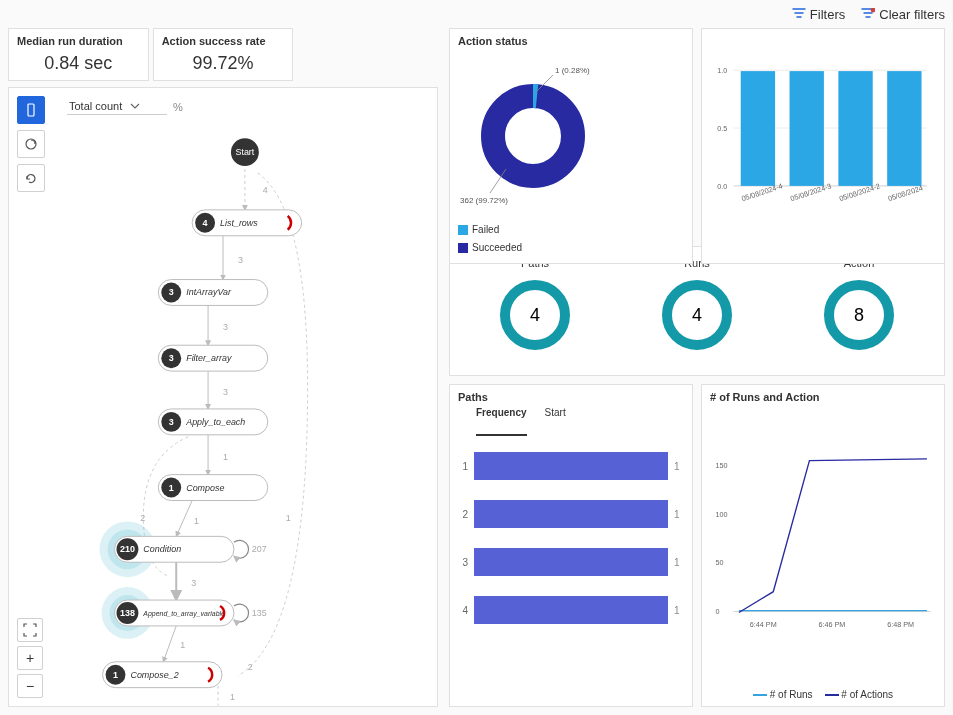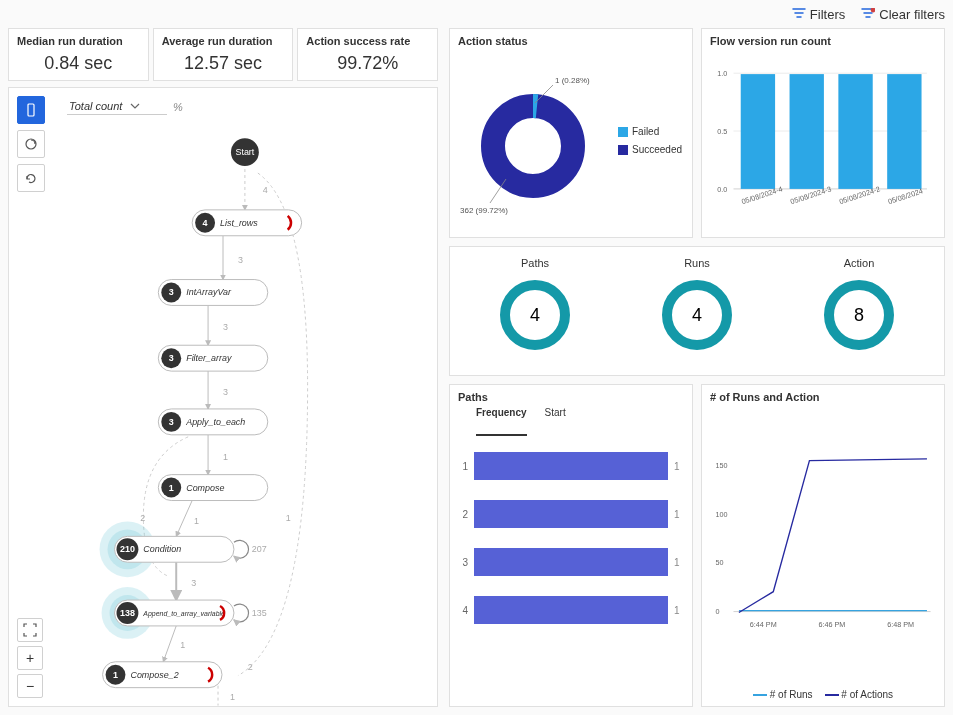--- a/index.html
+++ b/index.html
@@ -59,21 +59,20 @@
     display: flex; align-items: center; justify-content: center;
     background: #fff; cursor: pointer;
     border-radius: 2px;
   }
   .ftool.active { background: #2266dd; color: #fff; border-color: #2266dd; }
   .ftool svg { width: 14px; height: 14px; }
   .flow-dd {
     position: absolute; left: 58px; top: 10px;
     display: flex; align-items: center; gap: 6px;
     font-size: 11px;
-    font-style: italic;
   }
   .dd { display: flex; align-items: center; gap: 8px; border-bottom: 1px solid #ccc; padding: 2px 2px; cursor: pointer; min-width: 100px; }
   .chev { width: 10px; height: 10px; }
   .pct { color: #888; font-size: 11px; }
 
   .flow-canvas { position: absolute; inset: 0; }
   .flow-canvas svg { width: 100%; height: 100%; }
   .node-pill {
     fill: #fff; stroke: #bbb; stroke-width: 1;
   }
@@ -96,21 +95,21 @@
     border: 1px solid #d0d0d0; background: #fff;
     display: flex; align-items: center; justify-content: center;
     cursor: pointer; font-size: 14px;
     border-radius: 2px;
   }
 
   
   .top-row-right { display: grid; grid-template-columns: 1fr 1fr; gap: 8px; height: 210px; }
   .panel { border: 1px solid #e0e0e0; background: #fff; padding: 6px 8px; position: relative; }
   .panel-title { font-size: 11px; font-weight: 600; margin-bottom: 4px; }
-  .donut-wrap { display: flex; align-items: center; gap: 10px; height: calc(100% - 16px); }
+  .donut-wrap { display: flex; align-items: flex-start; gap: 10px; height: calc(100% - 16px); flex-direction: column; }
   .donut-svg { width: 150px; height: 160px; }
   .legend { font-size: 10px; line-height: 1.8; }
   .leg-item { display: flex; align-items: center; gap: 4px; }
   .leg-sw { width: 10px; height: 10px; }
 
   .bar-wrap svg { width: 100%; height: calc(100% - 16px); }
   .bar-fill { fill: #2ca7e6; }
   .axis-tick { font-size: 8px; fill: #666; }
 
   .ring-row {
@@ -163,24 +162,20 @@
   </div>
 </div>
 
 <div class="main-grid">
 
   <div class="left-col">
     <div class="kpi-row">
       <div class="kpi">
         <div class="kpi-title">Median run duration</div>
         <div class="kpi-value">0.84 sec</div>
-      </div>
-      <div class="kpi">
-        <div class="kpi-title">Average run duration</div>
-        <div class="kpi-value">12.57 sec</div>
       </div>
       <div class="kpi">
         <div class="kpi-title">Action success rate</div>
         <div class="kpi-value">99.72%</div>
       </div>
     </div>
 
     <div class="flow-panel">
       <div class="flow-toolbar">
         <div class="ftool active">
@@ -350,21 +345,20 @@
               </div>
             <div class="leg-item">
                 <span class="leg-sw" style="background:#272aa0"></span>
                 <span>Succeeded</span>
               </div>
           </div>
         </div>
       </div>
 
       <div class="panel bar-wrap">
-        <div class="panel-title">Flow version run count</div>
         <svg viewBox="0 0 250 180">
           <text class="axis-tick" x="8" y="18">1.0</text>
           <text class="axis-tick" x="8" y="82">0.5</text>
           <text class="axis-tick" x="8" y="146">0.0</text>
           <line x1="26" y1="15" x2="240" y2="15" stroke="#eaeaea"></line>
           <line x1="26" y1="79" x2="240" y2="79" stroke="#eaeaea"></line>
           <line x1="26" y1="143" x2="240" y2="143" stroke="#ccc"></line>
           <rect class="bar-fill" x="34" y="16" width="38" height="127"></rect>
           <rect class="bar-fill" x="88" y="16" width="38" height="127"></rect>
           <rect class="bar-fill" x="142" y="16" width="38" height="127"></rect>

